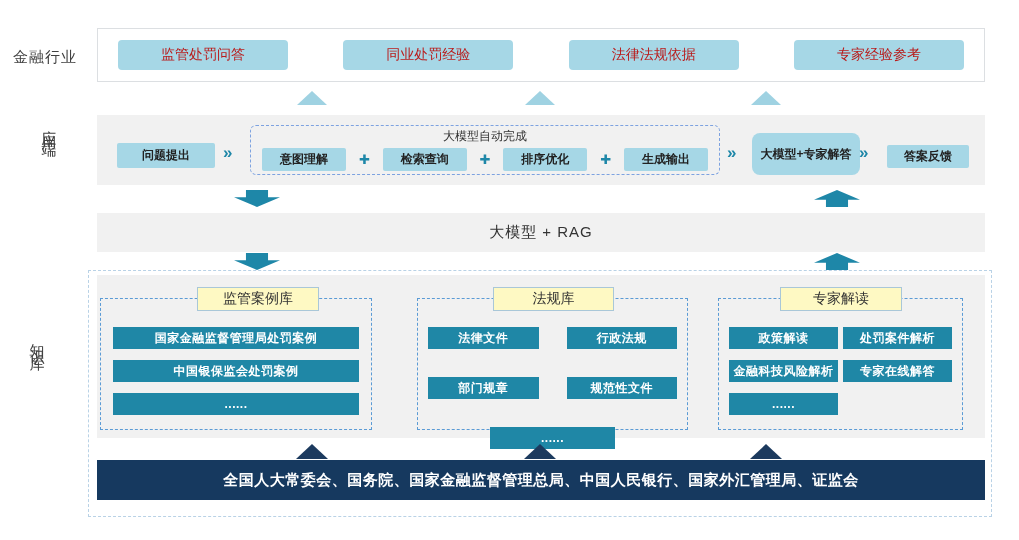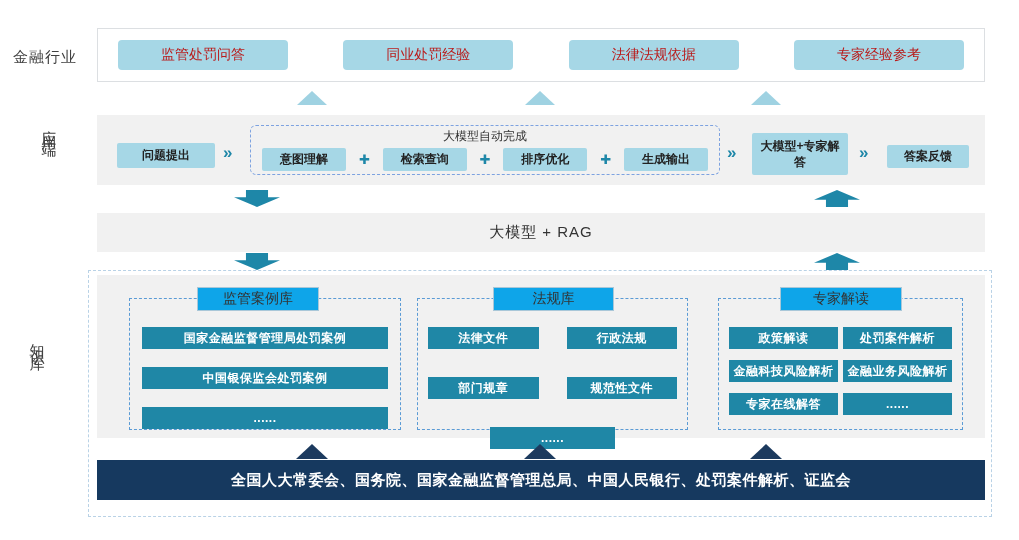--- a/index.html
+++ b/index.html
@@ -28,45 +28,45 @@
   .q-btn{position:absolute;left:20px;top:28px;width:98px;height:25px;}
   .chev{position:absolute;color:#1e87a8;font-size:17px;font-weight:bold;line-height:17px;}
   .chev1{left:126px;top:29px;}
   .auto-box{position:absolute;left:153px;top:10px;width:470px;height:50px;border:1px dashed #7da2e0;
             border-radius:6px;box-sizing:border-box;}
   .auto-title{text-align:center;font-size:12px;color:#333;margin-top:2px;}
   .auto-row{display:flex;align-items:center;justify-content:space-between;padding:0 11px;margin-top:3px;}
   .step-btn{width:84px;height:23px;}
   .plus{color:#1e87a8;font-size:13px;font-weight:bold;}
   .chev2{left:630px;top:29px;}
-  .expert-btn{position:absolute;left:655px;top:18px;width:96px;height:42px;font-size:12px;
-              line-height:1.35;text-align:center;padding:0 8px;}
+  .expert-btn{position:absolute;left:655px;top:18px;width:108px;height:42px;font-size:12px;
+              line-height:1.35;text-align:center;padding:0 8px;border-radius:8px;}
   .chev3{left:762px;top:29px;}
   .fb-btn{position:absolute;left:790px;top:30px;width:82px;height:23px;}
   
   .barrow{position:absolute;width:46px;height:17px;background:#1e87a8;}
   .barrow.down{clip-path:polygon(26% 0,74% 0,74% 42%,100% 42%,50% 100%,0 42%,26% 42%);}
   .barrow.up{clip-path:polygon(50% 0,100% 58%,74% 58%,74% 100%,26% 100%,26% 58%,0 58%);}
   .ba1{left:234px;top:190px;}.ba2{left:814px;top:190px;}
   .ba3{left:234px;top:253px;}.ba4{left:814px;top:253px;}
   
   .rag-band{position:absolute;left:97px;top:213px;width:888px;height:39px;background:#f1f1f1;
             display:flex;align-items:center;justify-content:center;font-size:15px;color:#333;
             letter-spacing:1px;}
   
   .kb-outer{position:absolute;left:88px;top:270px;width:904px;height:247px;
             border:1px dashed #b9d2e6;box-sizing:border-box;}
   .kb-panel{position:absolute;left:97px;top:275px;width:888px;height:163px;background:#f1f1f1;}
   .kb-dashed{position:absolute;top:23px;height:132px;border:1px dashed #5b9bd5;box-sizing:border-box;}
-  .kb-d1{left:32px;width:272px;padding:28px 12px 0;display:flex;flex-direction:column;gap:18px;}
+  .kb-d1{left:3px;width:272px;padding:28px 12px 0;display:flex;flex-direction:column;gap:11px;}
   .kb-d2{left:320px;width:271px;padding:28px 10px 0;display:grid;grid-template-columns:1fr 1fr;
          column-gap:5px;row-gap:11px;align-content:start;gap:28px;}
   .kb-d3{left:621px;width:245px;padding:28px 10px 0;display:grid;grid-template-columns:1fr 1fr;
          column-gap:5px;row-gap:11px;align-content:start;}
-  .kb-title{position:absolute;top:12px;height:22px;background:#0ea5e9;border:1px solid #a9c7d8;
+  .kb-title{position:absolute;top:12px;height:22px;background:#fef9c3;border:1px solid #a9c7d8;
             display:flex;align-items:center;justify-content:center;font-size:14px;color:#333;z-index:2;}
   .kt1{left:100px;width:120px;}.kt2{left:396px;width:119px;}.kt3{left:683px;width:120px;}
   .kb-btn{background:#1f87a6;color:#fff;font-size:12px;font-weight:600;height:22px;
           display:flex;align-items:center;justify-content:center;letter-spacing:0.5px;}
   .span-center{grid-column:1 / span 2;width:125px;justify-self:center;}
   
   .tri-navy{position:absolute;width:0;height:0;border-left:16px solid transparent;
             border-right:16px solid transparent;border-bottom:15px solid #1c3a5e;top:444px;}
   .tn1{left:296px;}.tn2{left:524px;}.tn3{left:750px;}
   .source-bar{position:absolute;left:97px;top:460px;width:888px;height:40px;background:#16395f;
@@ -141,25 +141,24 @@
       <div class="kb-btn">行政法规</div>
       <div class="kb-btn">部门规章</div>
       <div class="kb-btn">规范性文件</div>
       <div class="kb-btn span-center">......</div>
     </div>
 
     <div class="kb-dashed kb-d3">
       <div class="kb-btn">政策解读</div>
       <div class="kb-btn">处罚案件解析</div>
       <div class="kb-btn">金融科技风险解析</div>
-      <div class="kb-btn">金融业务风险解析</div>
       <div class="kb-btn">专家在线解答</div>
       <div class="kb-btn">......</div>
     </div>
   </div>
 
   <div class="tri-navy tn1"></div>
   <div class="tri-navy tn2"></div>
   <div class="tri-navy tn3"></div>
 
-  <div class="source-bar">全国人大常委会、国务院、国家金融监督管理总局、中国人民银行、处罚案件解析、证监会</div>
+  <div class="source-bar">全国人大常委会、国务院、国家金融监督管理总局、中国人民银行、国家外汇管理局、证监会</div>
 
 </div>
 
 </body></html>

